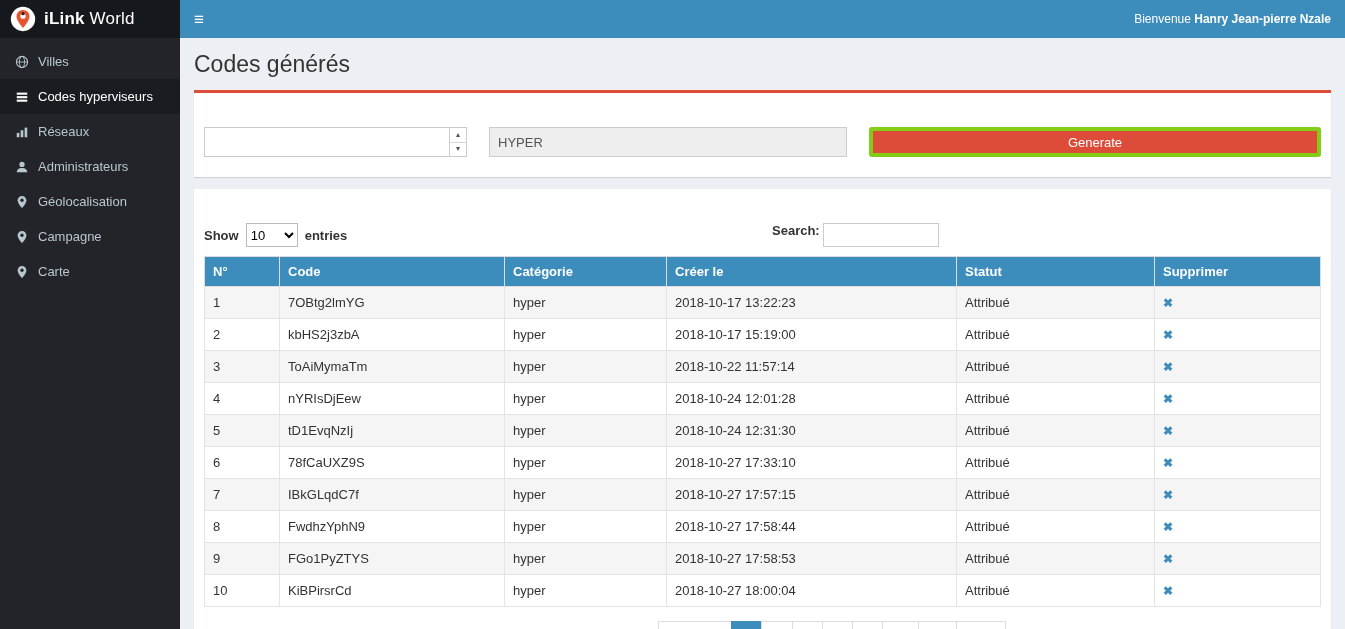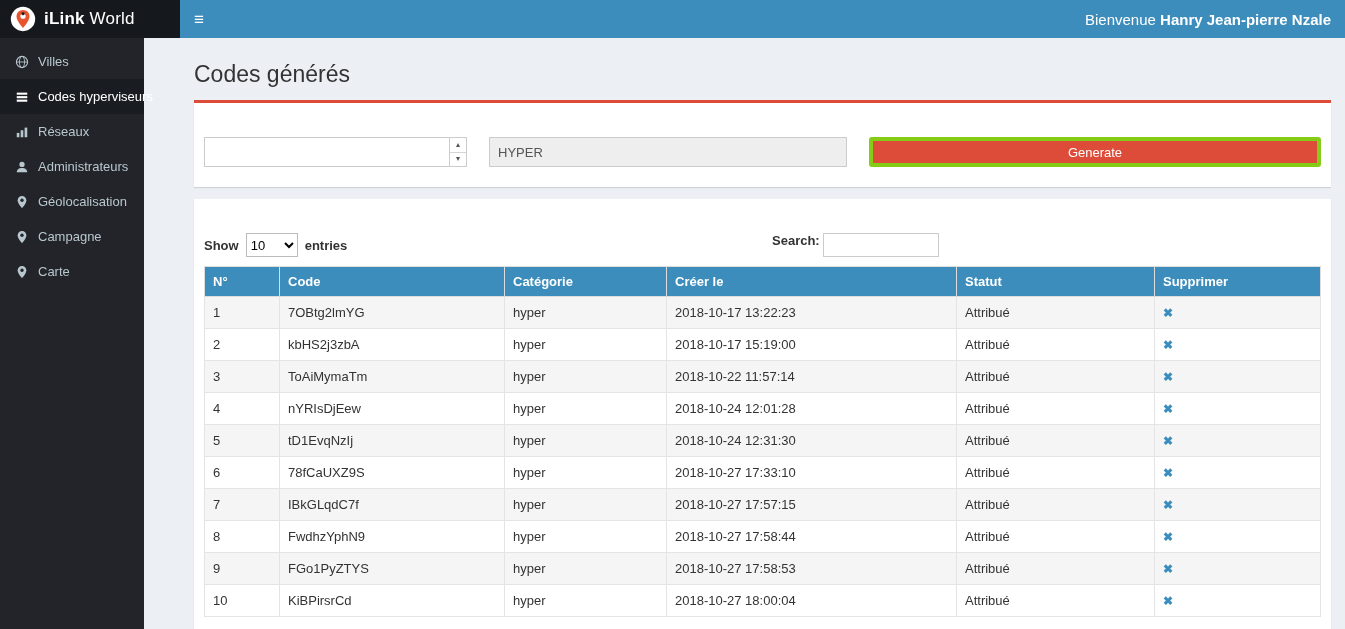--- a/index.html
+++ b/index.html
@@ -18,35 +18,35 @@
   }
   .logo-icon { display: inline-flex; width: 26px; height: 26px; }
   .brand-text { font-size: 17px; letter-spacing: .2px; white-space: nowrap; }
   .brand-text b { font-weight: bold; }
   .brand-text .light { font-weight: normal; }
   .navbar {
     flex: 1; background: var(--navbar-blue, #3c8dbc);
     display: flex; align-items: center; justify-content: space-between; padding: 0 14px;
   }
   .hamburger { color: #fff; font-size: 17px; line-height: 1; cursor: pointer; }
-  .welcome { color: #fff; font-size: 15px; }
+  .welcome { color: #fff; font-size: 12px; }
   .welcome b { font-weight: bold; }
 
   
-  .sidebar { position: absolute; top: 38px; left: 0; width: 144px; height: 591px; background: var(--sidebar-dark, #222429); }
+  .sidebar { position: absolute; top: 38px; left: 0; width: 180px; height: 591px; background: var(--sidebar-dark, #222429); }
   .side-menu { list-style: none; margin: 0; padding: 6px 0 0; }
   .side-item { display: flex; align-items: center; gap: 9px; padding: 10px 15px; color: #b8c7ce; font-size: 13px; cursor: pointer; }
   .side-item.active { background: #191d21; color: #fff; }
   .side-icon { width: 14px; height: 14px; display: inline-flex; flex: none; }
   .side-icon svg { width: 14px; height: 14px; }
   .side-label { white-space: nowrap; }
 
   
   .main { position: absolute; left: 180px; top: 38px; width: 1165px; height: 591px; overflow: hidden; }
-  .content-header { padding: 13px 14px 0; margin-top: 10px; }
+  .content-header { padding: 13px 14px 0; }
   .page-title { font-size: 23px; font-weight: normal; color: #333; margin: 0; }
 
   .panel { background: #fff; margin: 12px 14px 0; box-shadow: 0 1px 1px rgba(0,0,0,0.12); }
 
   
   .generator-panel { border-top: 3px solid var(--danger-red, #dd4b39); padding: 34px 10px 20px; }
   .form-row { display: flex; gap: 22px; }
   .spin-wrap { position: relative; width: 263px; flex: none; }
   .spin-input { width: 100%; height: 30px; border: 1px solid #ccc; padding: 0 22px 0 8px; font: inherit; background: #fff; }
   .spinner {

